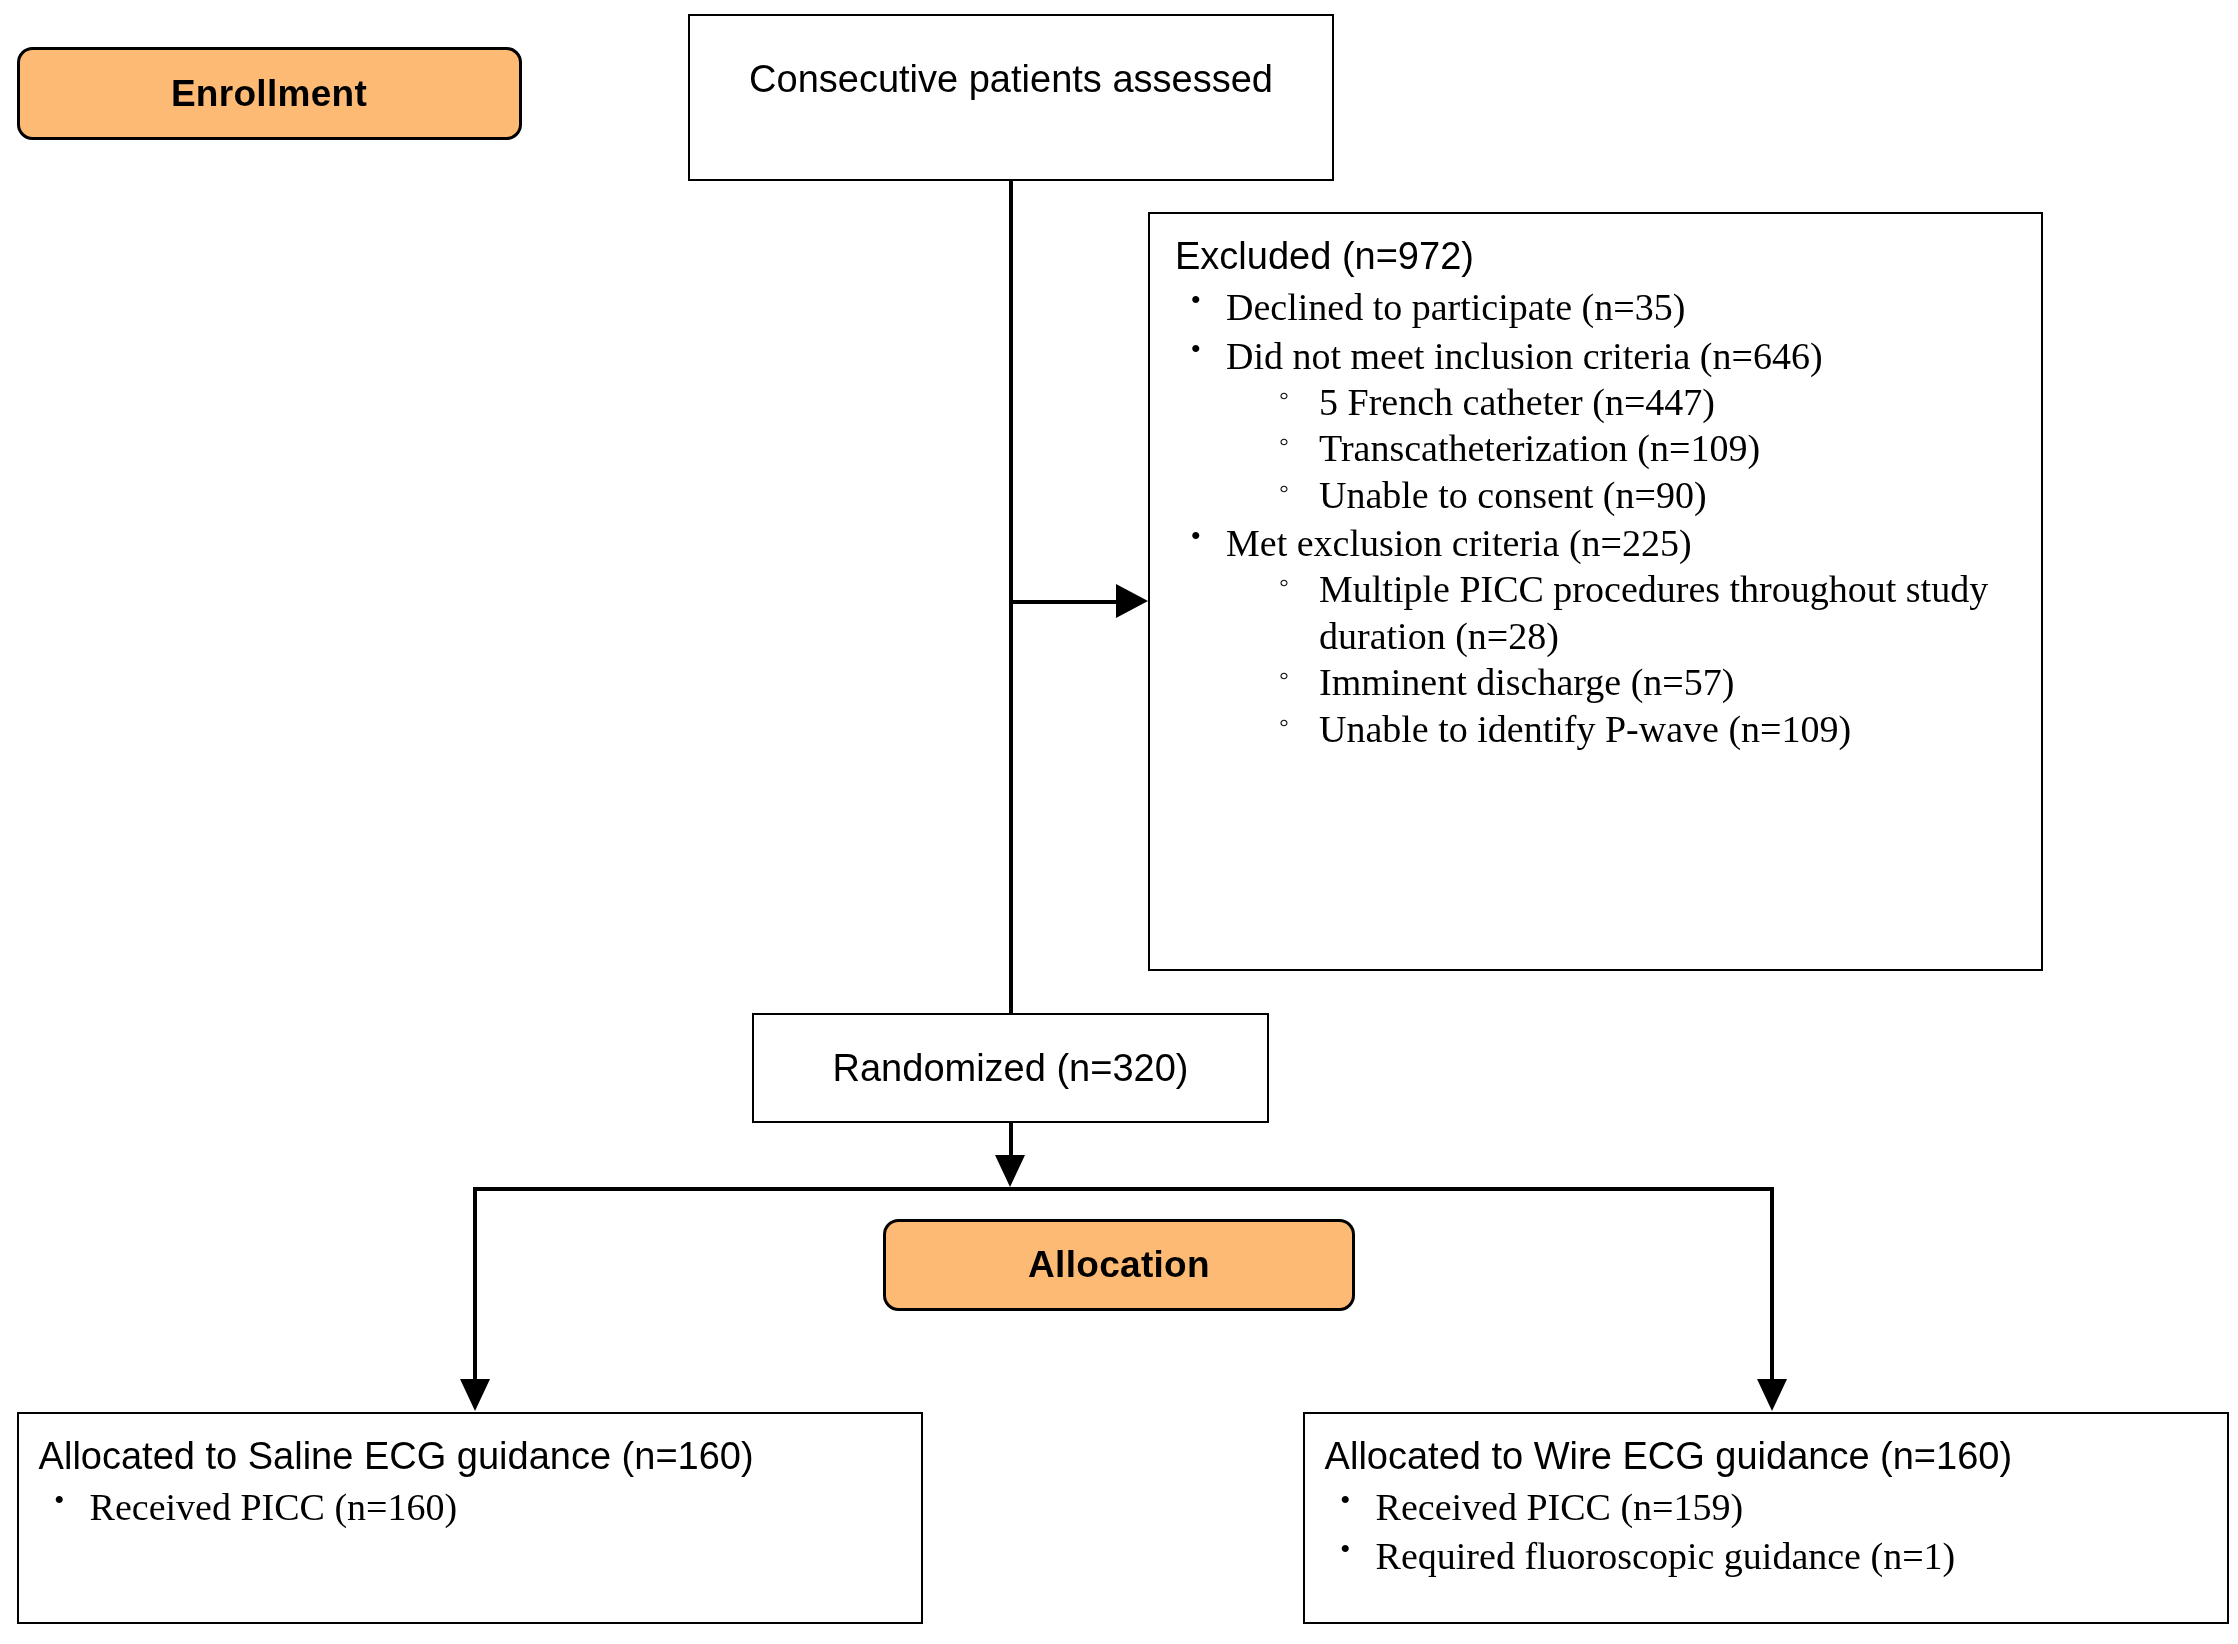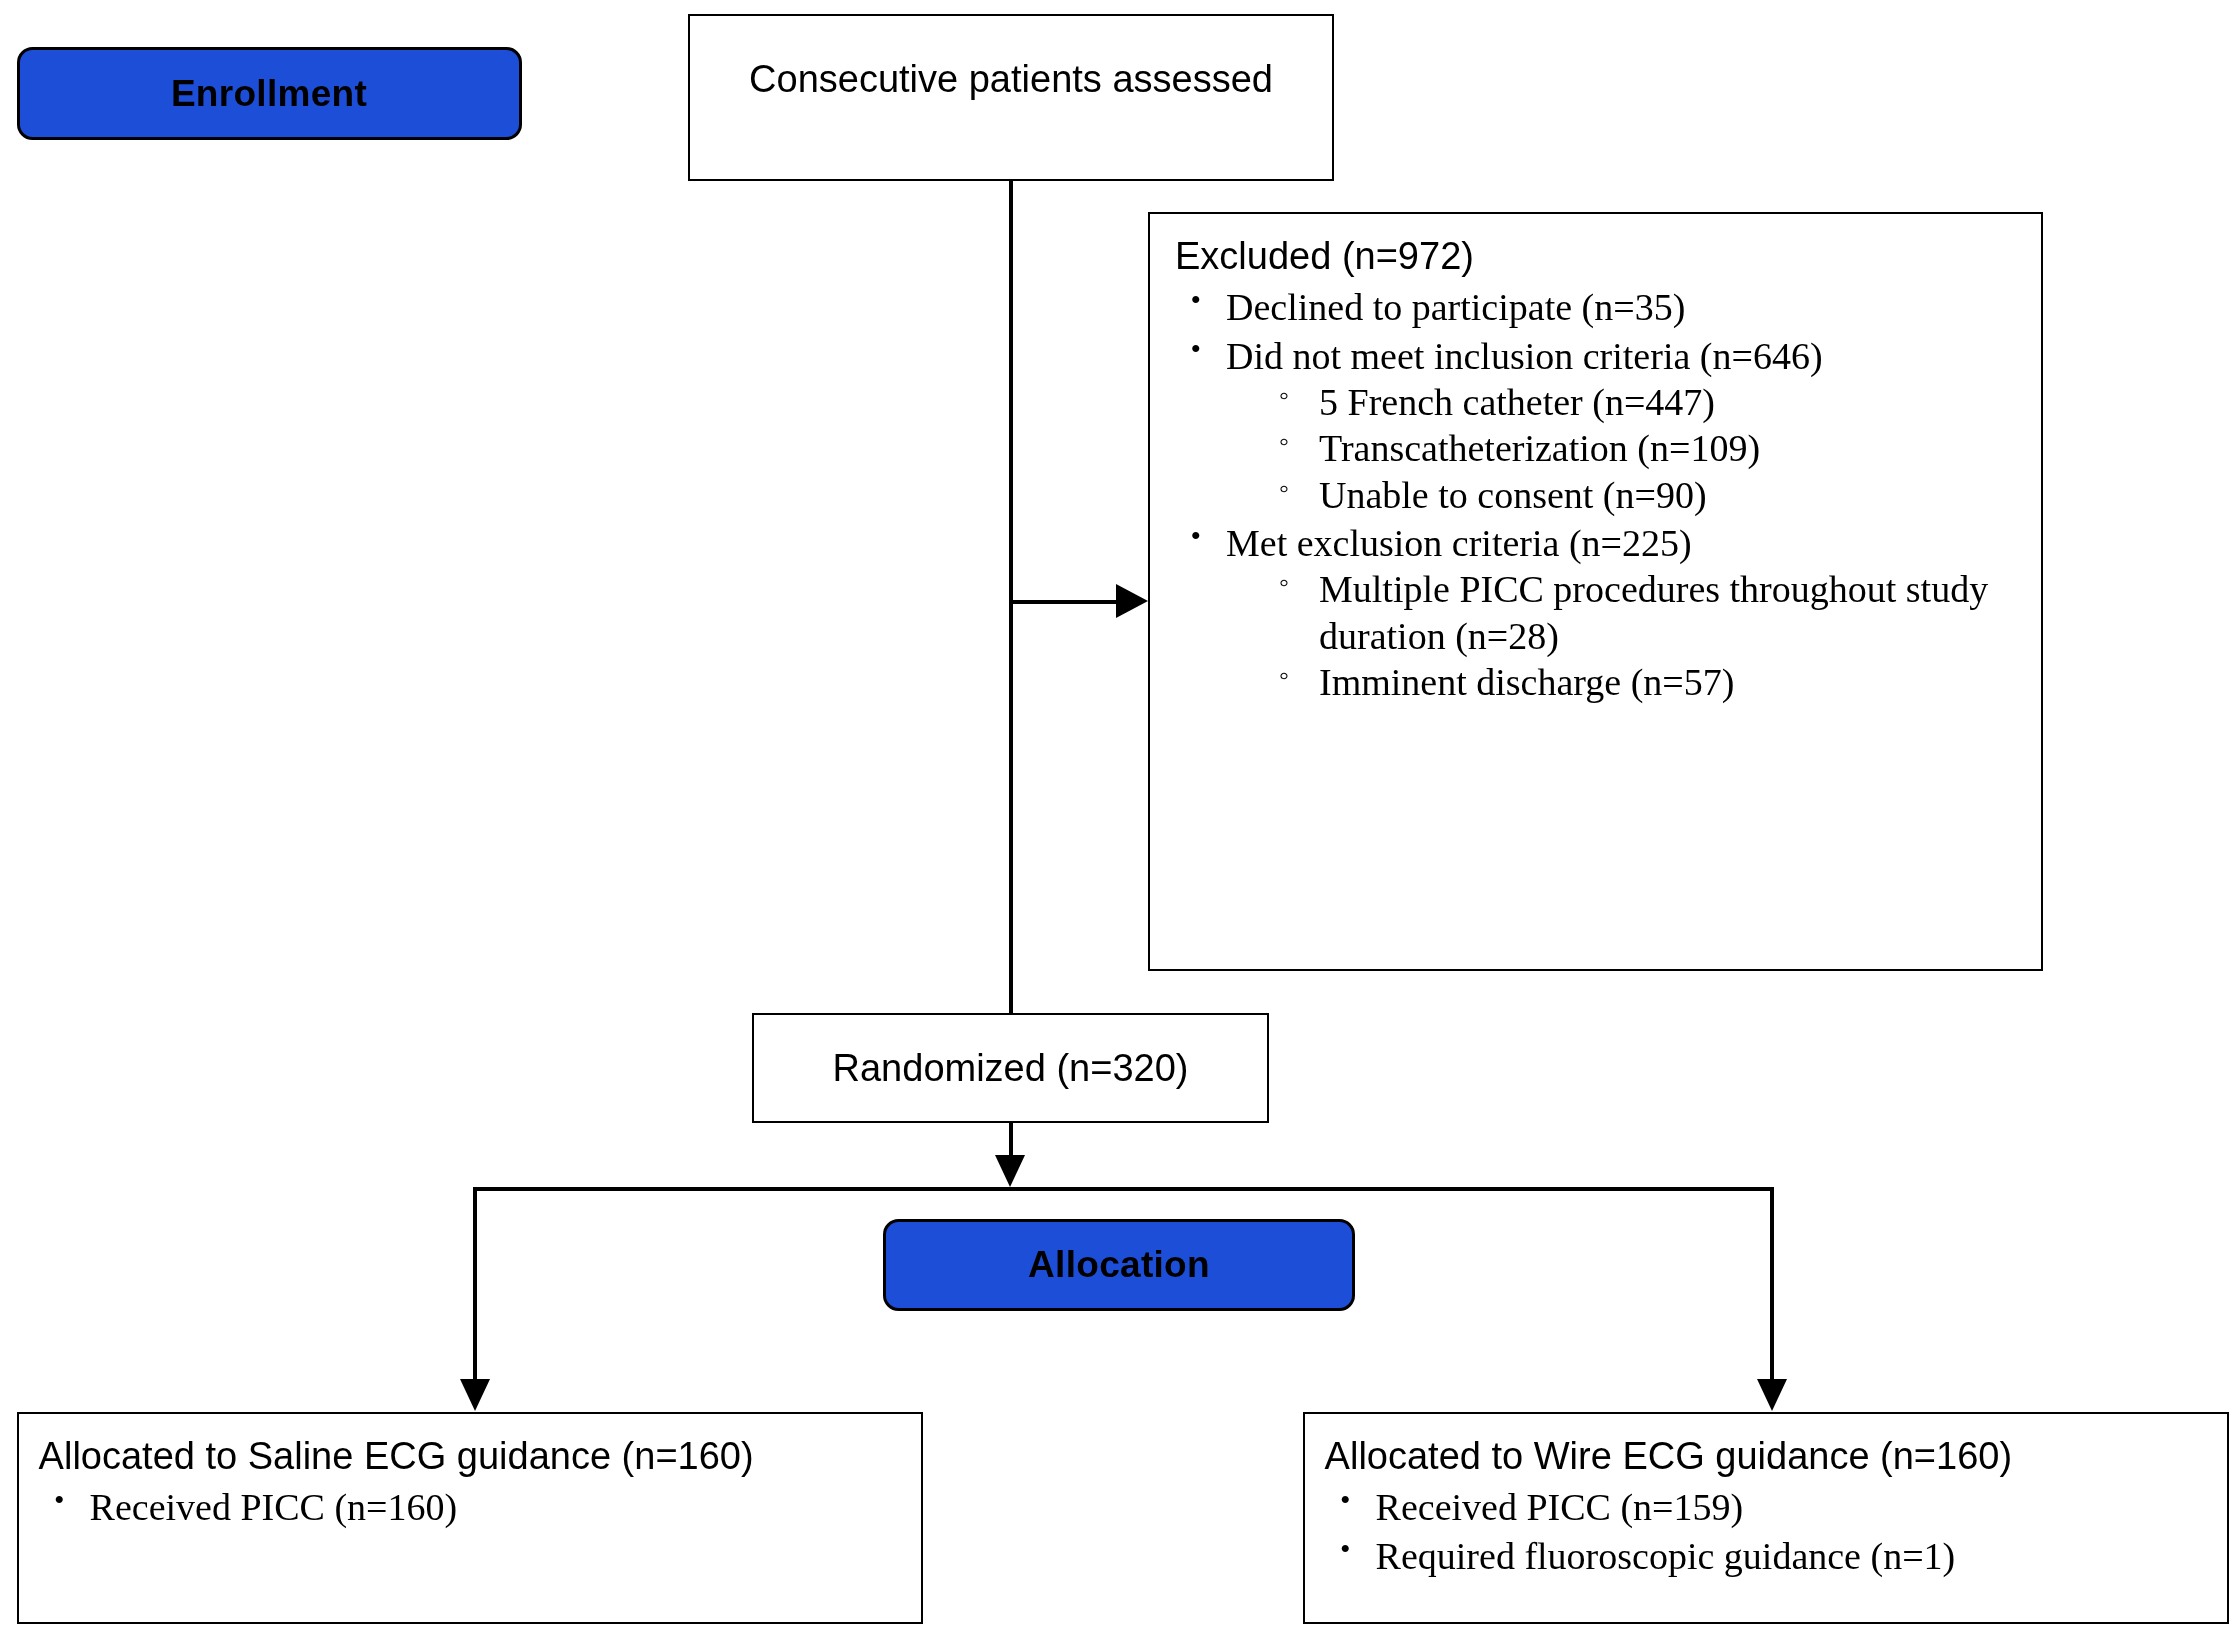--- a/index.html
+++ b/index.html
@@ -17,21 +17,21 @@
   
   .node{
     position:absolute;
     box-sizing:border-box;
     background:#ffffff;
     border:2.6px solid #000000;
   }
   .stage-label{
     position:absolute;
     box-sizing:border-box;
-    background:#1d4ed8;
+    background:#fdba74;
     border:3.1px solid #000000;
     border-radius:15.5px;
     display:flex;
     align-items:center;
     justify-content:center;
     font-weight:bold;
     font-size:37px;
     letter-spacing:0.3px;
   }
   .boxtext{
@@ -142,20 +142,21 @@
             </ul>
           </div>
         </li>
 
         <li>
           <span>Met exclusion criteria (n=225)</span>
           <div class="sub-wrap">
             <ul class="lvl2">
               <li>Multiple PICC procedures throughout study duration (n=28)</li>
               <li>Imminent discharge (n=57)</li>
+              <li>Unable to identify P-wave (n=109)</li>
             </ul>
           </div>
         </li>
 
 
       </ul>
     </div>
   </div>
 
   <div class="node" style="left:752px; top:1013px; width:517px; height:110px;">

